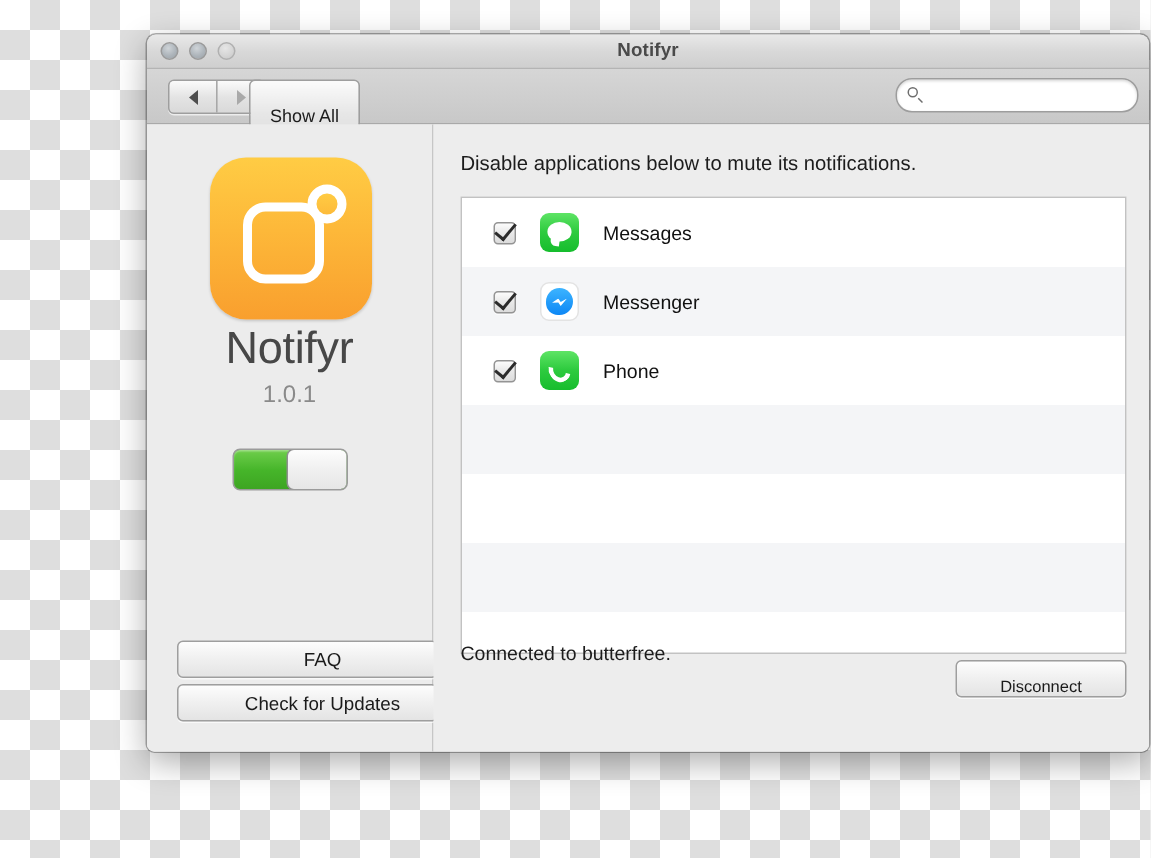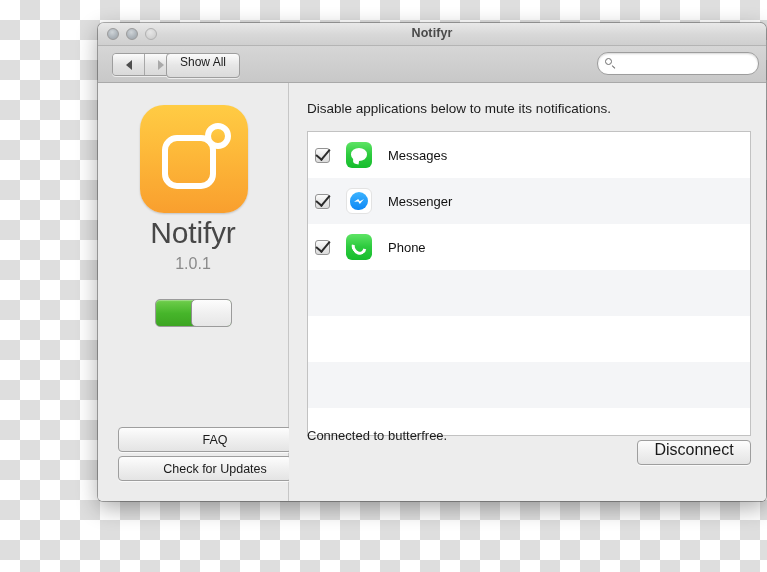--- a/index.html
+++ b/index.html
@@ -98,23 +98,23 @@
     border-bottom: 5px solid transparent;
   }
   .arrow-l { border-right: 6px solid #4e4e4e; }
   .arrow-r { border-left: 6px solid #a9a9a9; }
 
   .showall {
     position: absolute;
     left: 68px;
     top: 7px;
     height: 21px;
-    padding: 1px 13px;
-    display: flex;
-    align-items: flex-start;
+    padding: 12px 13px;
+    display: flex;
+    align-items: center;
     border: 1px solid #9e9e9e;
     border-radius: 4px;
     background: linear-gradient(to bottom, #fbfbfb 0%, #e6e6e6 50%, #dbdbdb 100%);
     font-size: 12px;
     color: #1c1c1c;
     box-shadow: 0 1px 0 rgba(255,255,255,0.65);
   }
 
   .searchfield {
     position: absolute;
@@ -303,21 +303,21 @@
     height: 305px;
     border: 1px solid #c2c2c2;
     background: #ffffff;
     box-sizing: border-box;
     overflow: hidden;
   }
   .row {
     height: 46px;
     display: flex;
     align-items: center;
-    padding-left: 7px;
+    padding-left: 21px;
     box-sizing: border-box;
   }
   .row.alt { background: #f4f5f7; }
 
   .chk {
     width: 15px;
     height: 15px;
     border: 1px solid #949494;
     border-radius: 3px;
     box-sizing: border-box;
@@ -411,23 +411,23 @@
   .disconnect {
     position: absolute;
     right: 15px;
     top: 357px;
     width: 112px;
     height: 23px;
     border: 1px solid #9e9e9e;
     border-radius: 4px;
     background: linear-gradient(to bottom, #fdfdfd 0%, #f0f0f0 48%, #e4e4e4 100%);
     display: flex;
-    align-items: flex-start;
+    align-items: flex-end;
     justify-content: center;
-    font-size: 16px;
+    font-size: 11px;
     color: #1a1a1a;
     box-shadow: 0 1px 0 rgba(255,255,255,0.7);
   }
 </style>
 </head>
 <body>
 
 <div class="window">
 
   <div class="titlebar">

